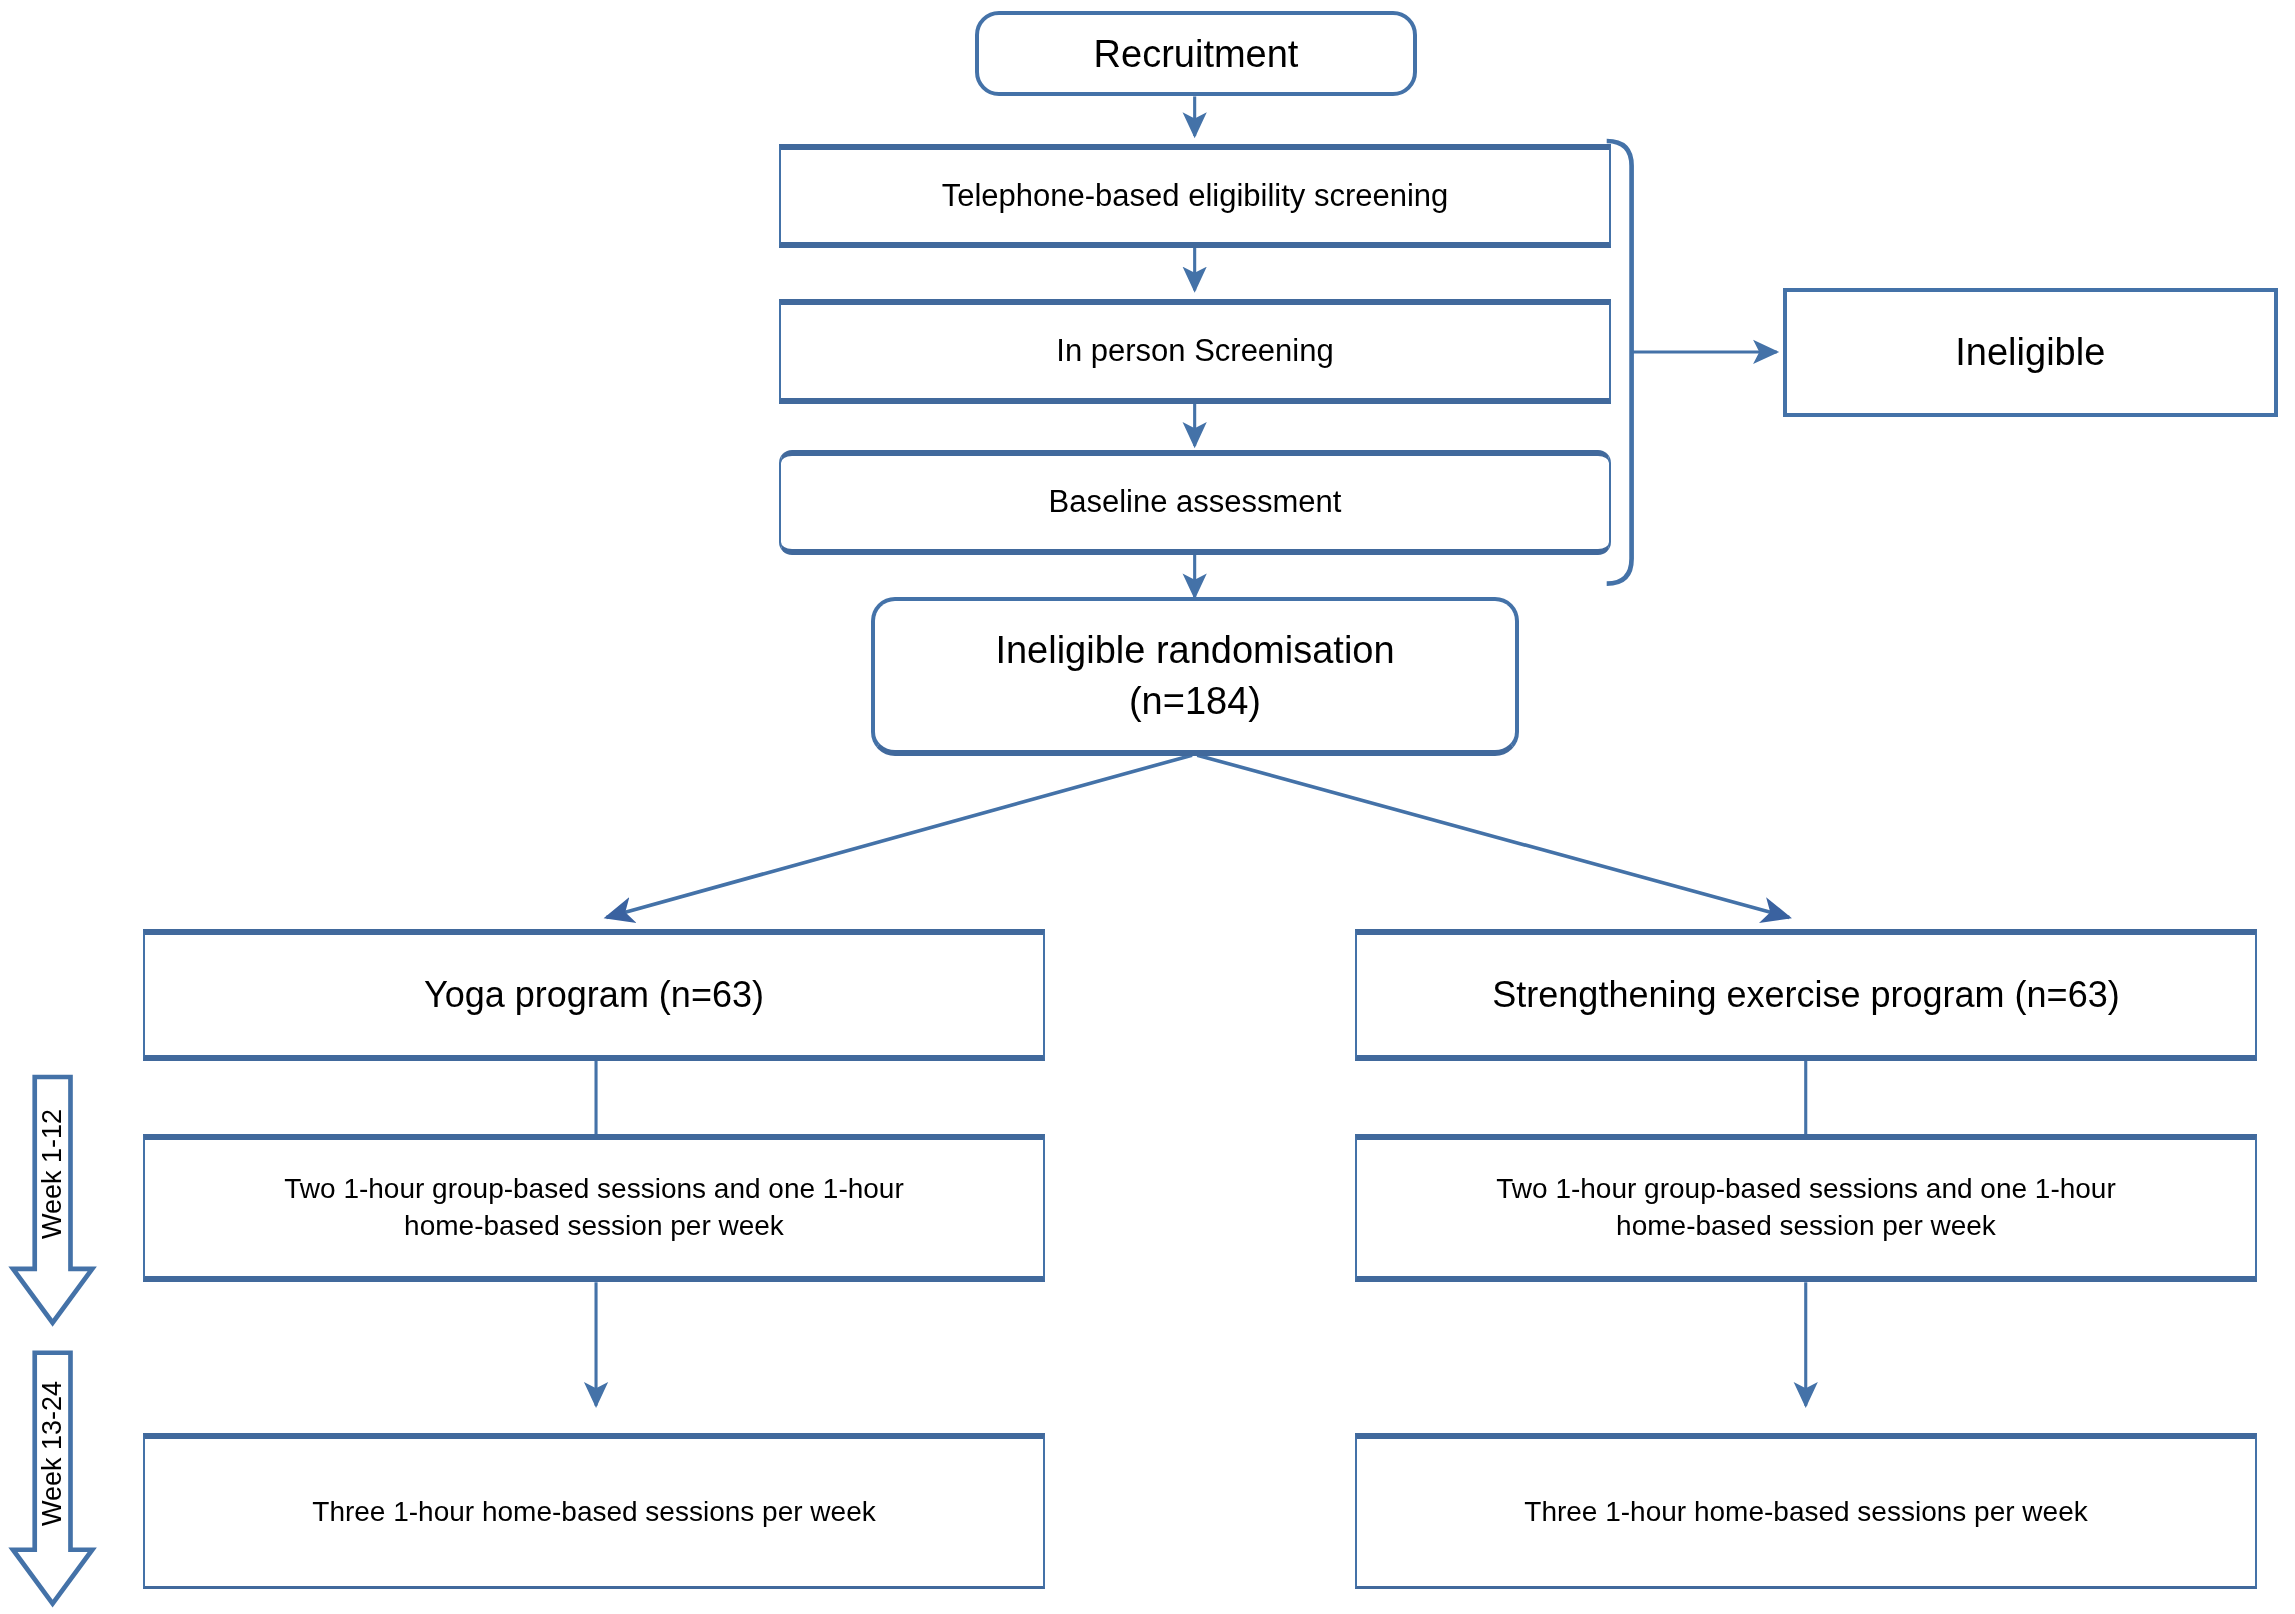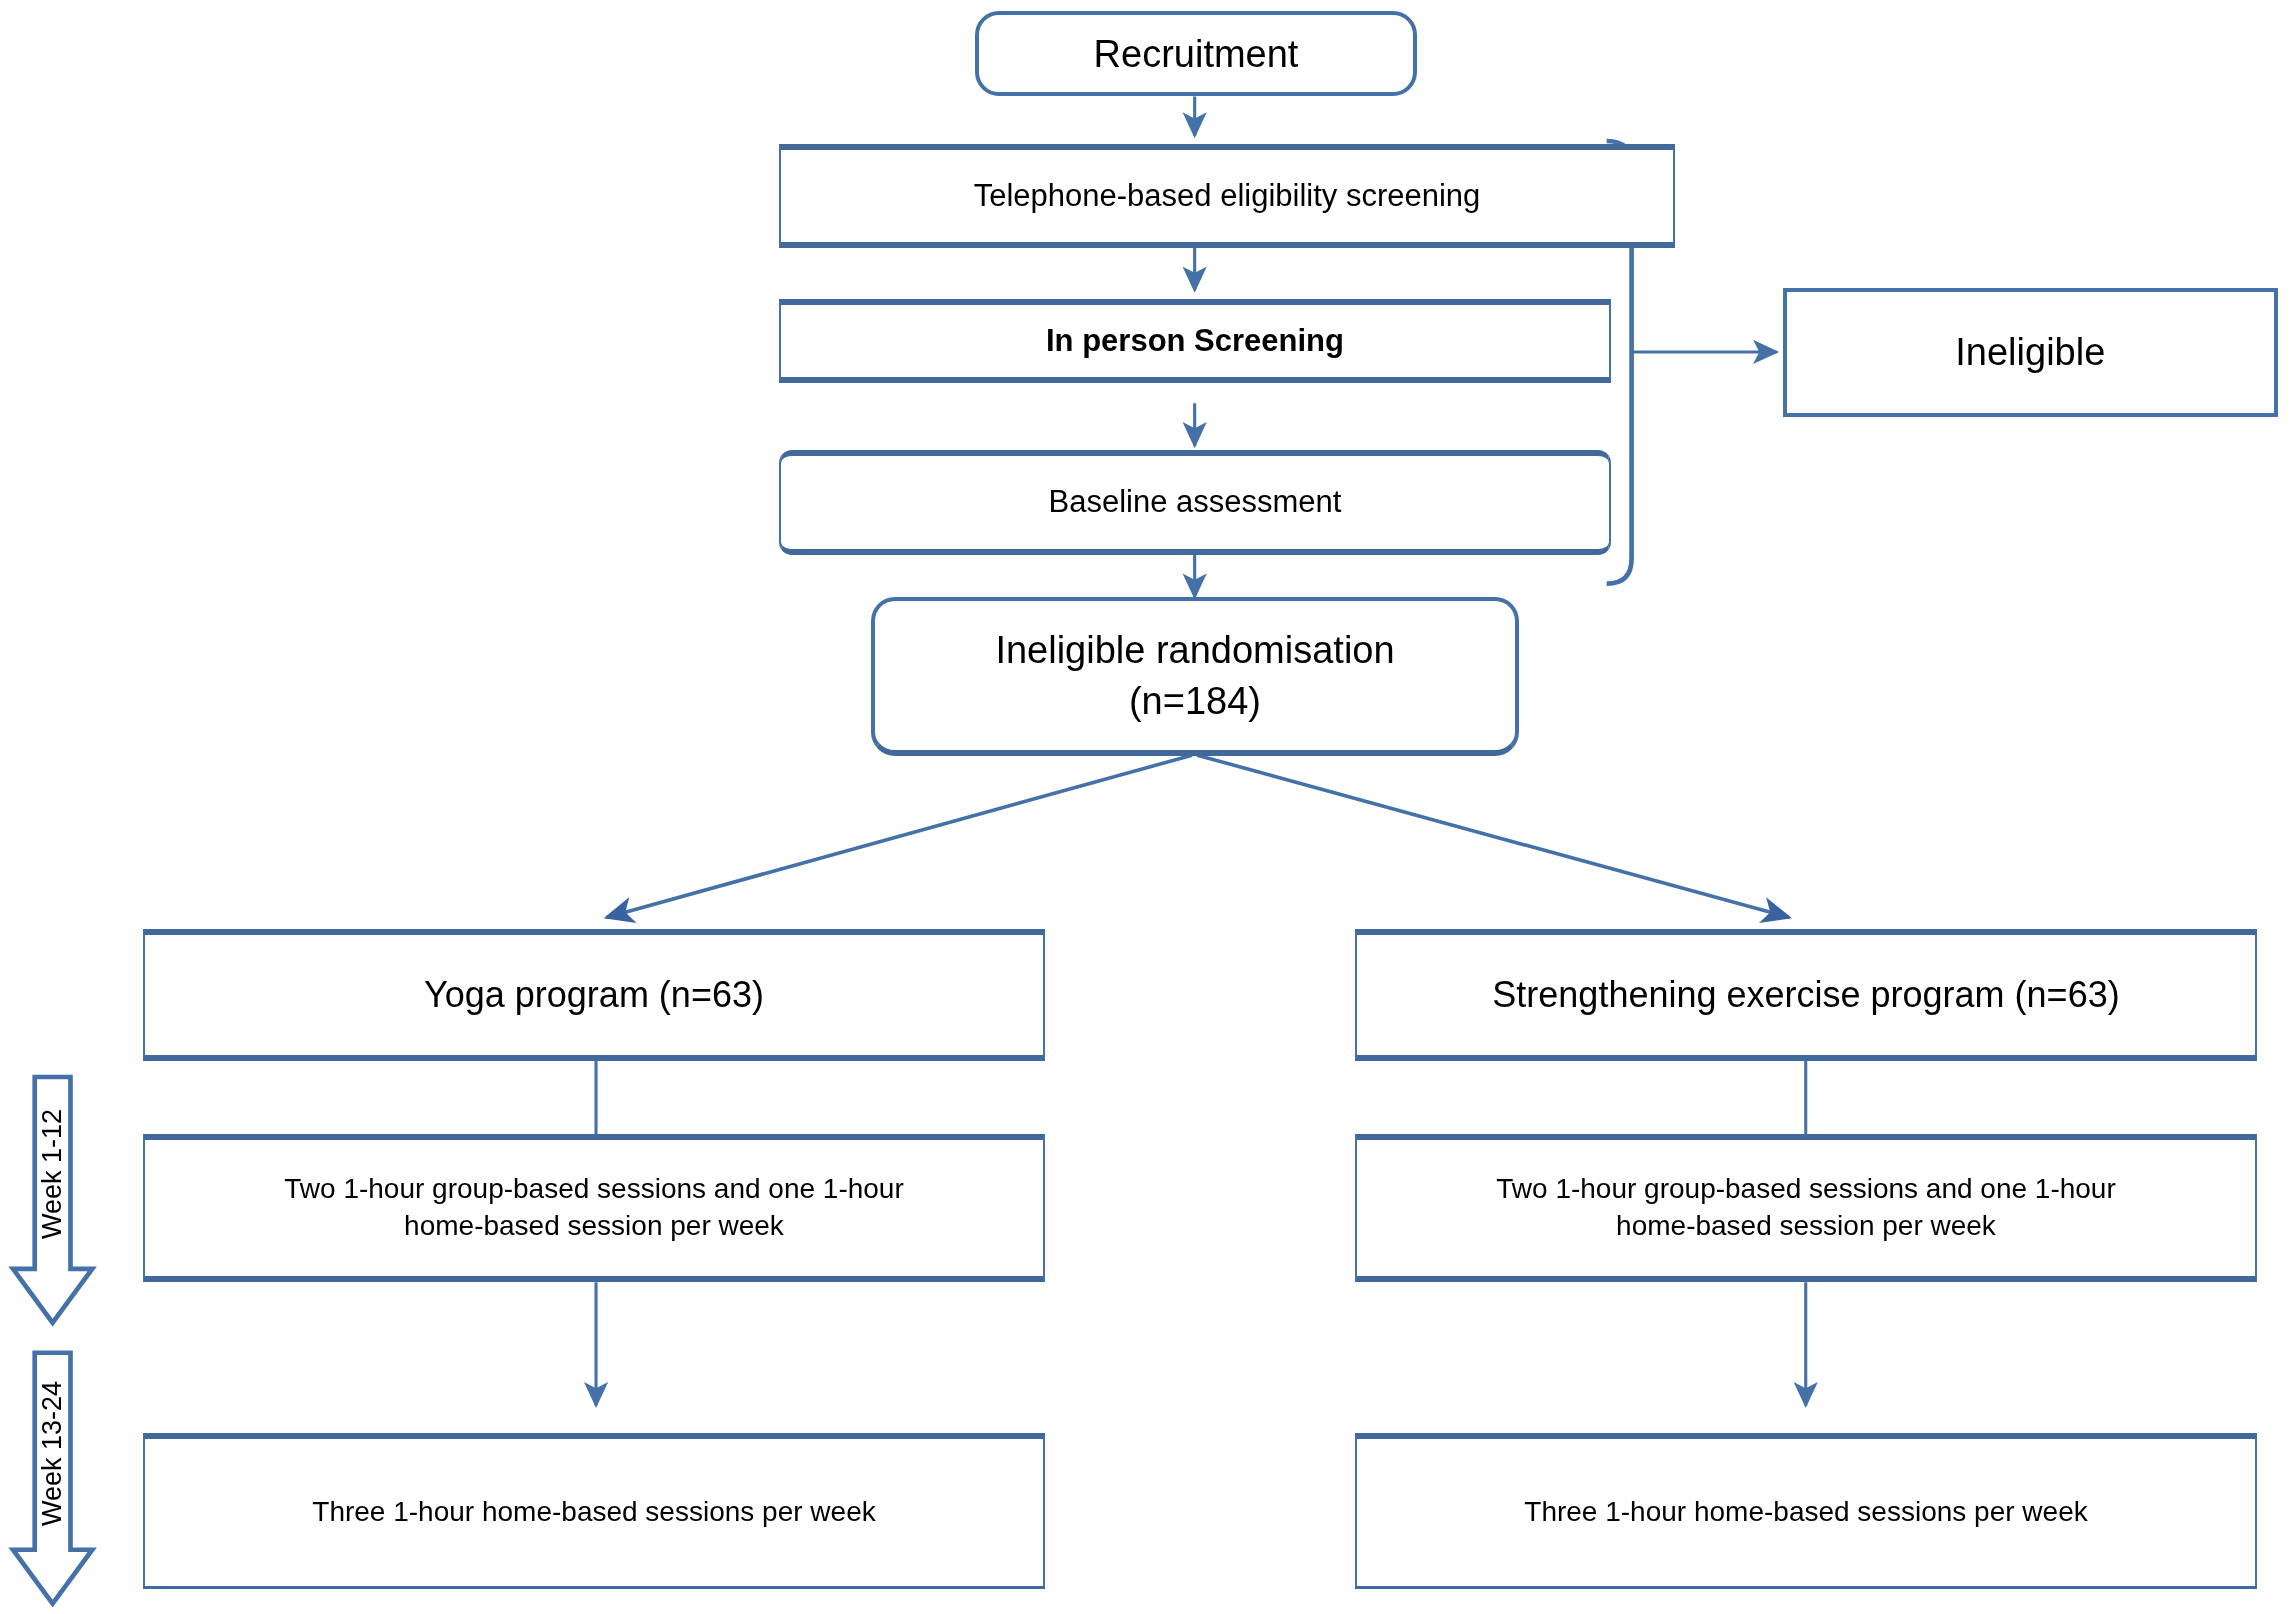--- a/index.html
+++ b/index.html
@@ -152,25 +152,25 @@
 
     <g>
       <path d="M67,2610 L136,2610 L136,2990 L178,2990 L101.5,3094 L25,2990 L67,2990 Z" fill="#ffffff" stroke="#4472A8" stroke-width="9" stroke-linejoin="miter"></path>
     </g>
   </svg>
 
   <div class="node round t-xl" style="left:975px; top:11.4px; width:442px; height:85px;">
     <span>Recruitment</span>
   </div>
 
-  <div class="node rect t-md" style="left:779px; top:144px; width:896px; height:104px;">
+  <div class="node rect t-md" style="left:779px; top:144px; width:832px; height:104px;">
     <span>Telephone-based  eligibility screening</span>
   </div>
 
-  <div class="node rect t-md" style="left:779px; top:299px; width:832px; height:84px;font-weight:bold;">
+  <div class="node rect t-md" style="left:779px; top:299px; width:832px; height:105px;">
     <span>In person Screening</span>
   </div>
 
   <div class="node rect t-md" style="left:779px; top:450px; width:832px; height:105px;border-radius:13px;">
     <span>Baseline assessment</span>
   </div>
 
   <div class="node plain t-xl" style="left:1783px; top:288px; width:495px; height:129px;">
     <span>Ineligible</span>
   </div>

